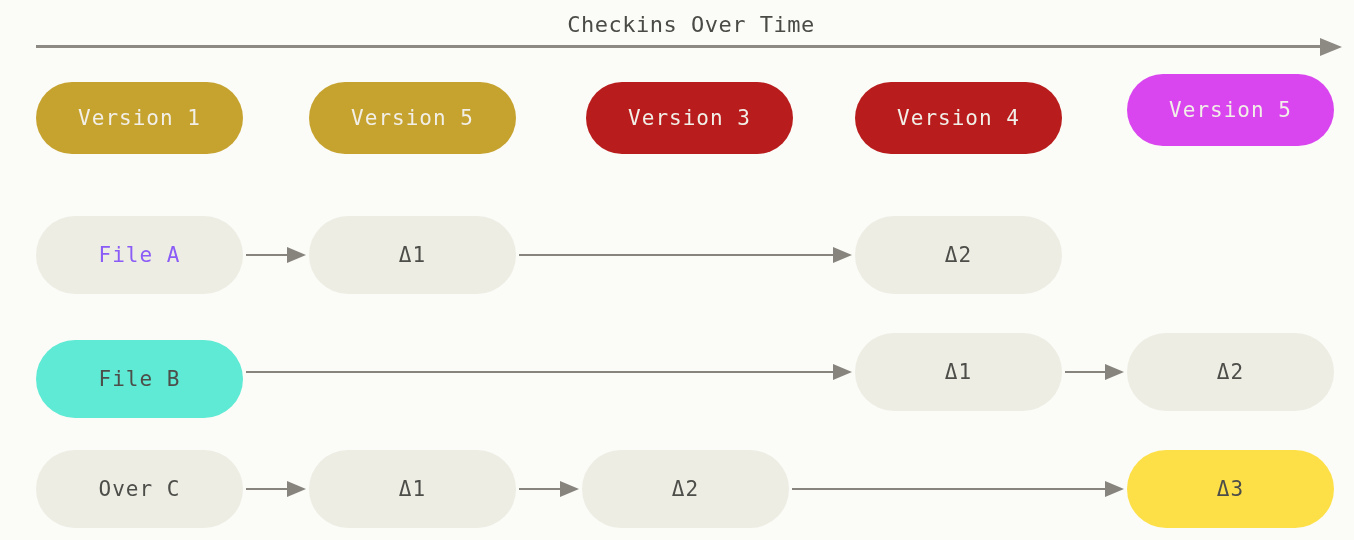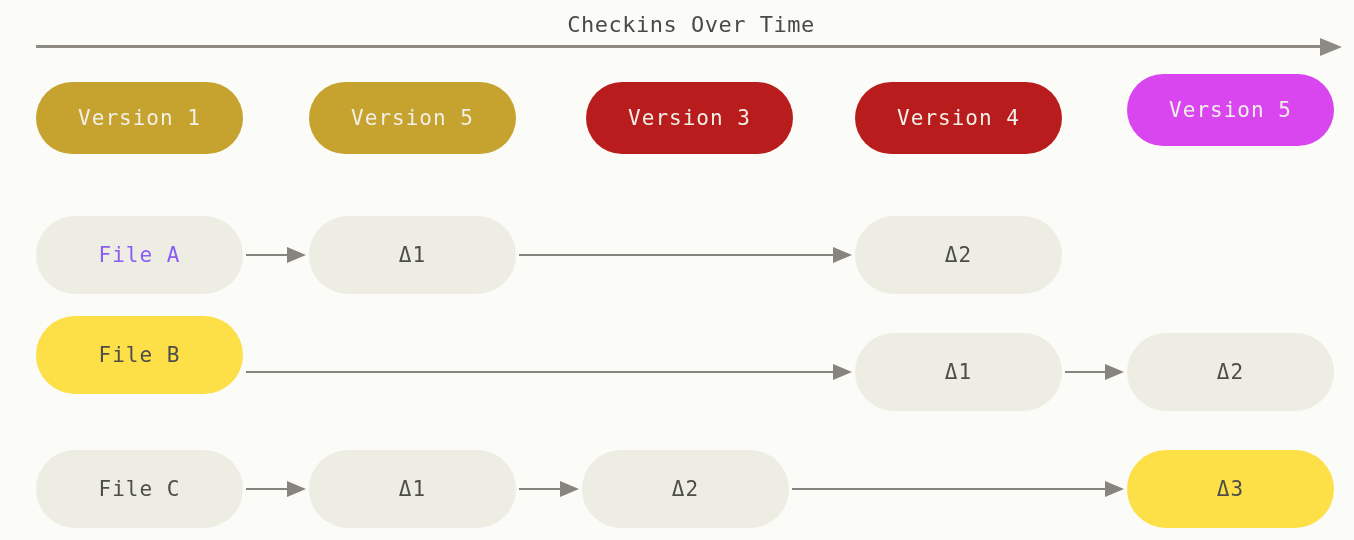--- a/index.html
+++ b/index.html
@@ -129,31 +129,31 @@
         <div class="connector-head" style="left: 819px; top: 247px; border-left-color: rgb(135, 132, 125);"></div>
         <div class="node-box" style="left: 22px; top: 216px; width: 207px; background: rgb(237, 237, 228); color: #8b5cf6;">File A</div>
         <div class="node-box" style="left: 295px; top: 216px; width: 207px; background: rgb(237, 237, 228); color: rgb(77, 77, 73);">Δ1</div>
         <div class="node-box" style="left: 841px; top: 216px; width: 207px; background: rgb(237, 237, 228); color: rgb(77, 77, 73);">Δ2</div>
       </div>
       <div>
         <div class="connector-line" style="left: 232px; top: 371px; width: 587px; background: rgb(135, 132, 125);"></div>
         <div class="connector-head" style="left: 819px; top: 364px; border-left-color: rgb(135, 132, 125);"></div>
         <div class="connector-line" style="left: 1051px; top: 371px; width: 40px; background: rgb(135, 132, 125);"></div>
         <div class="connector-head" style="left: 1091px; top: 364px; border-left-color: rgb(135, 132, 125);"></div>
-        <div class="node-box" style="left: 22px; top: 316px; width: 207px; background: #fde047; color: rgb(77, 77, 73);">File B</div>
+        <div class="node-box" style="left: 22px; top: 340px; width: 207px; background: #5eead4; color: rgb(77, 77, 73);">File B</div>
         <div class="node-box" style="left: 841px; top: 333px; width: 207px; background: rgb(237, 237, 228); color: rgb(77, 77, 73);">Δ1</div>
         <div class="node-box" style="left: 1113px; top: 333px; width: 207px; background: rgb(237, 237, 228); color: rgb(77, 77, 73);">Δ2</div>
       </div>
       <div>
         <div class="connector-line" style="left: 232px; top: 488px; width: 41px; background: rgb(135, 132, 125);"></div>
         <div class="connector-head" style="left: 273px; top: 481px; border-left-color: rgb(135, 132, 125);"></div>
         <div class="connector-line" style="left: 505px; top: 488px; width: 41px; background: rgb(135, 132, 125);"></div>
         <div class="connector-head" style="left: 546px; top: 481px; border-left-color: rgb(135, 132, 125);"></div>
         <div class="connector-line" style="left: 778px; top: 488px; width: 313px; background: rgb(135, 132, 125);"></div>
         <div class="connector-head" style="left: 1091px; top: 481px; border-left-color: rgb(135, 132, 125);"></div>
-        <div class="node-box" style="left: 22px; top: 450px; width: 207px; background: rgb(237, 237, 228); color: rgb(77, 77, 73);">File C</div>
+        <div class="node-box" style="left: 22px; top: 450px; width: 207px; background: rgb(237, 237, 228); color: rgb(77, 77, 73);">Over C</div>
         <div class="node-box" style="left: 295px; top: 450px; width: 207px; background: rgb(237, 237, 228); color: rgb(77, 77, 73);">Δ1</div>
         <div class="node-box" style="left: 568px; top: 450px; width: 207px; background: rgb(237, 237, 228); color: rgb(77, 77, 73);">Δ2</div>
         <div class="node-box" style="left: 1113px; top: 450px; width: 207px; background: #fde047; color: rgb(77, 77, 73);">Δ3</div>
       </div>
     </div>
 
 </div>
 
 </body></html>

